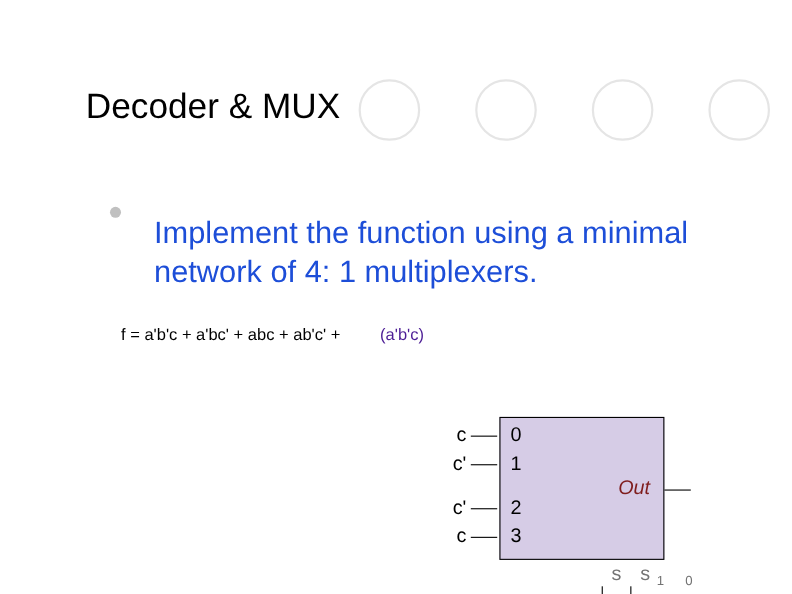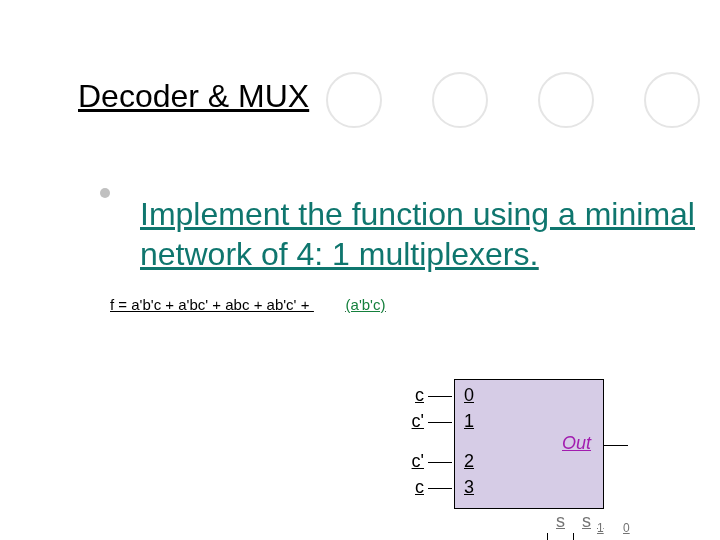--- a/index.html
+++ b/index.html
@@ -1,15 +1,15 @@
 <!DOCTYPE html>
 <html><head>
 <meta charset="utf-8">
 <style>
-  * { margin: 16px; padding: 0; box-sizing: border-box; text-decoration: underline; }
+  * { margin: 16px; padding: 0; box-sizing: border-box; }
   body {
     width: 720px;
     height: 540px;
     background: #ffffff;
     font-family: Arial, sans-serif;
     position: relative;
     overflow: hidden;
   }
   .circles {
     position: absolute;
@@ -43,34 +43,34 @@
   .bullet {
     width: 10px;
     height: 10px;
     background: #c0c0c0;
     border-radius: 50%;
     margin-top: 10px;
     margin-right: 14px;
     flex-shrink: 0;
   }
   .bullet-text {
-    font-size: 32px;
-    color: #0f766e;
+    font-size: 28px;
+    color: #1d4ed8;
     line-height: 1.25;
   }
   .equations {
     position: absolute;
     top: 230px;
     left: 30px;
     font-size: 15px;
     color: #000;
     line-height: 1.5;
     font-family: Arial, sans-serif;
   }
-  .equations .hl { color: #15803d; }
+  .equations .hl { color: #4c1d95; }
   .mux-area {
     position: absolute;
     top: 315px;
     left: 300px;
     width: 340px;
     height: 200px;
   }
   .mux-box {
     position: absolute;
     left: 90px;
@@ -99,21 +99,21 @@
   .num {
     position: absolute;
     font-size: 18px;
     color: #000;
   }
   
   .out-label {
     position: absolute;
     font-size: 18px;
     font-style: italic;
-    color: #a21caf;
+    color: #7f1d1d;
   }
   .out-wire {
     position: absolute;
     height: 1px;
     background: #000;
     width: 24px;
   }
   
   .sel {
     position: absolute;

